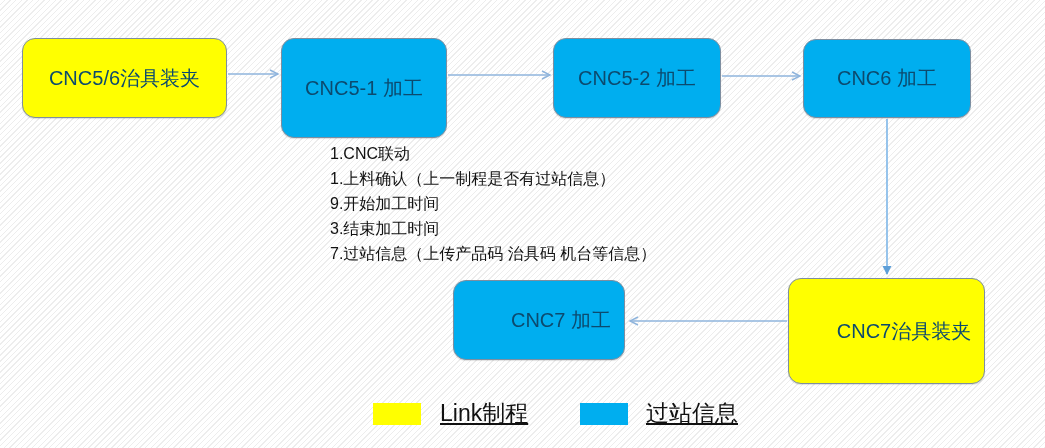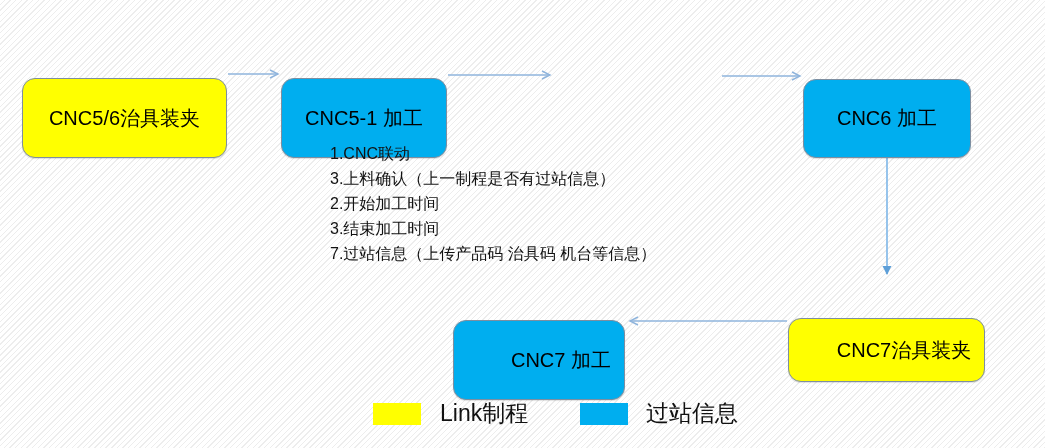--- a/index.html
+++ b/index.html
@@ -27,33 +27,32 @@
   }
   .node {
     position: absolute;
     display: flex;
     align-items: center;
     justify-content: center;
     border: 1.6px solid #7e8ea0;
     border-radius: 13px;
     box-sizing: border-box;
     font-size: 20px;
-    color: #000000;
+    color: #0c4a6e;
     text-align: center;
     box-shadow: 0 1px 1px rgba(0,0,0,0.12);
-    margin-top: 40px;
   }
   .node.link  { background: #ffff00; }
   .node.trace { background: #00aeef; }
 
   .node-cnc56fixture { left: 22px;  top: 38px;  width: 205px; height: 80px; }
-  .node-cnc51        { left: 281px; top: 38px;  width: 166px; height: 80px; }
+  .node-cnc51        { left: 281px; top: 38px;  width: 166px; height: 100px; }
   .node-cnc52        { left: 553px; top: 38px;  width: 168px; height: 80px; }
   .node-cnc6         { left: 803px; top: 39px;  width: 168px; height: 79px; justify-content: center; }
-  .node-cnc7fixture  { left: 788px; top: 278px; width: 197px; height: 64px; padding-left: 35px; }
+  .node-cnc7fixture  { left: 788px; top: 278px; width: 197px; height: 106px; padding-left: 35px; }
   .node-cnc7         { left: 453px; top: 280px; width: 172px; height: 80px; padding-left: 44px; }
 
   .notes {
     position: absolute;
     left: 330px;
     top: 141px;
     font-size: 16px;
     line-height: 25px;
     color: #111111;
     white-space: nowrap;
@@ -72,20 +71,21 @@
     top: 9px;
   }
   .legend .swatch-link  { left: 373px; background: #ffff00; }
   .legend .swatch-trace { left: 580px; background: #00aeef; }
   .legend .legend-label {
     position: absolute;
     top: 4px;
     font-size: 23px;
     color: #111111;
     white-space: nowrap;
+    text-decoration: underline;
   }
   .legend .label-link  { left: 440px; }
   .legend .label-trace { left: 646px; }
 </style>
 </head>
 <body>
 
 <div class="stage">
 
   <svg class="arrow-layer" viewBox="0 0 1045 448" xmlns="http://www.w3.org/2000/svg">
@@ -103,34 +103,37 @@
     <line x1="887" y1="119" x2="887" y2="274" stroke="#7eb6e8" stroke-width="1.6" marker-end="url(#filledHead)"></line>
     <line x1="787" y1="321" x2="630" y2="321" stroke="#8fb4dc" stroke-width="1.4" marker-end="url(#openHead)"></line>
   </svg>
 
   <div class="node link node-cnc56fixture">
     <span>CNC5/6治具装夹</span>
   </div>
   <div class="node trace node-cnc51">
     <span>CNC5-1 加工</span>
   </div>
+  <div class="node trace node-cnc52">
+    <span>CNC5-2 加工</span>
+  </div>
   <div class="node trace node-cnc6">
     <span>CNC6 加工</span>
   </div>
   <div class="node link node-cnc7fixture">
     <span>CNC7治具装夹</span>
   </div>
   <div class="node trace node-cnc7">
     <span>CNC7 加工</span>
   </div>
 
   <div class="notes">
     <div>1.CNC联动</div>
-    <div>3.上料确认（上一制程是否有过站信息）</div>
-    <div>2.开始加工时间</div>
+    <div>1.上料确认（上一制程是否有过站信息）</div>
+    <div>9.开始加工时间</div>
     <div>3.结束加工时间</div>
     <div>7.过站信息（上传产品码 治具码 机台等信息）</div>
   </div>
 
   <div class="legend">
     <span class="swatch swatch-link"></span>
     <span class="legend-label label-link">Link制程</span>
     <span class="swatch swatch-trace"></span>
     <span class="legend-label label-trace">过站信息</span>
   </div>

